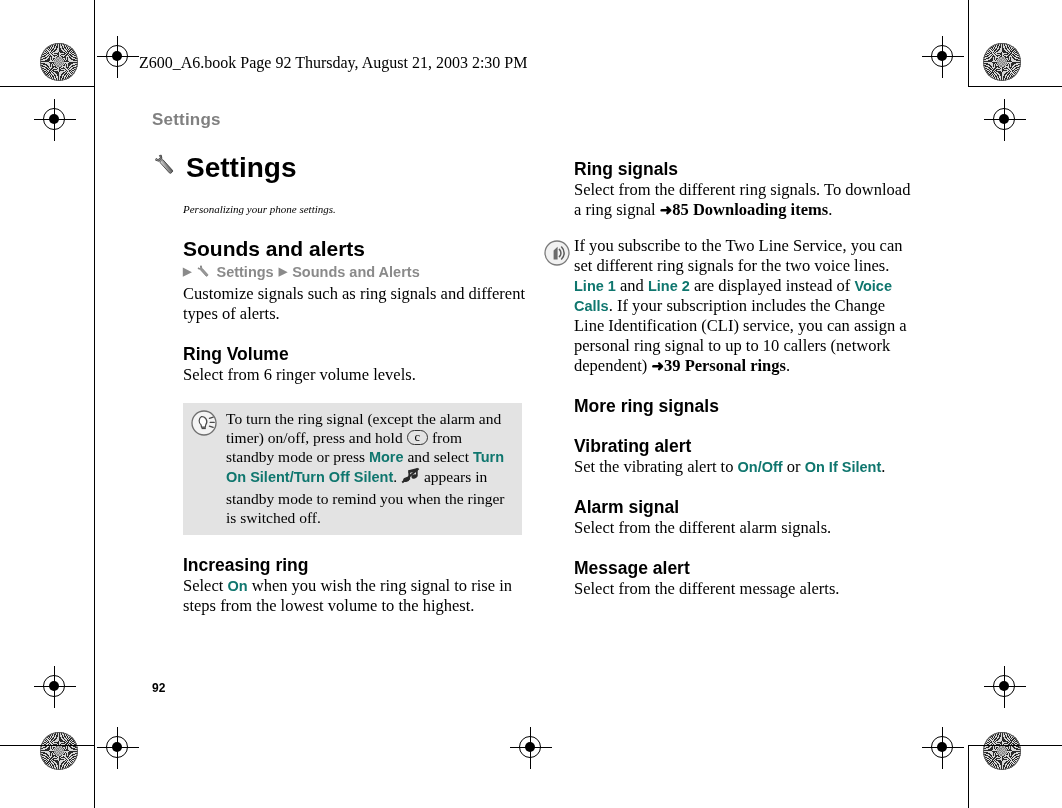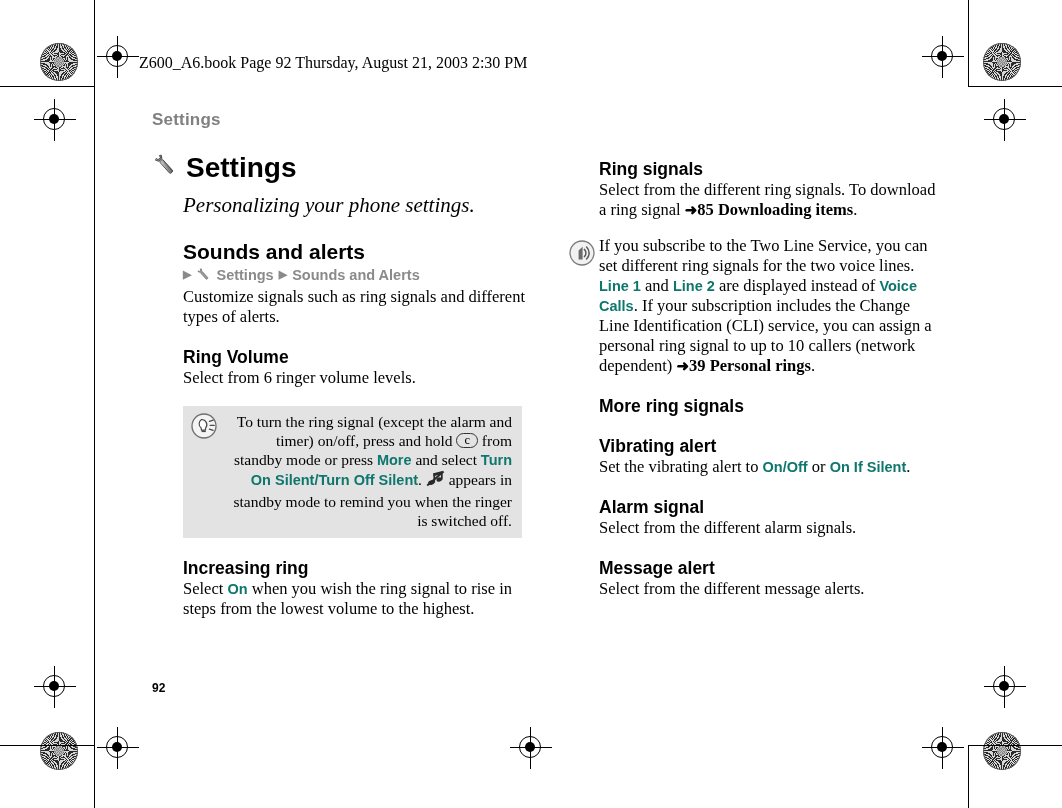--- a/index.html
+++ b/index.html
@@ -96,40 +96,40 @@
     font-weight: bold;
     font-size: 12px;
     color: #000;
   }
 
   .col {
     position: absolute;
     width: 350px;
   }
   #col-left  { left: 183px; top: 152px; }
-  #col-right { left: 599px; top: 159px; width: 340px; }
+  #col-right { left: 574px; top: 159px; width: 340px; }
 
   .chap-title {
     font-family: "Liberation Sans", sans-serif;
     font-weight: bold;
     font-size: 28px;
     color: #000;
     margin: 0 0 2px 0;
     line-height: 1.1;
     display: flex;
     align-items: center;
     gap: 8px;
   }
   .chap-title .wrench-wrap { margin-left: -31px; }
   .subtitle {
     font-family: "Liberation Serif", serif;
     font-style: italic;
-    font-size: 21px;
-    color: #000;
-    margin: 8px 0 0 0;
+    font-size: 11px;
+    color: #000;
+    margin: 18px 0 0 0;
   }
   h2.sec {
     font-family: "Liberation Sans", sans-serif;
     font-weight: bold;
     font-size: 21px;
     color: #000;
     margin: 22px 0 2px 0;
     line-height: 1.15;
   }
   h3.sub {
@@ -185,21 +185,20 @@
     padding: 6px 10px 8px 43px;
     width: 339px;
     box-sizing: border-box;
   }
   .tipbox p {
     font-family: "Liberation Serif", serif;
     font-size: 15.5px;
     line-height: 1.23;
     margin: 0;
     color: #000;
-    text-align: right;
   }
   .notebox {
     position: relative;
     margin: 16px 0 0 -30px;
     padding: 0 0 0 30px;
     width: 370px;
     box-sizing: border-box;
   }
   .notebox p {
     font-family: "Liberation Serif", serif;

